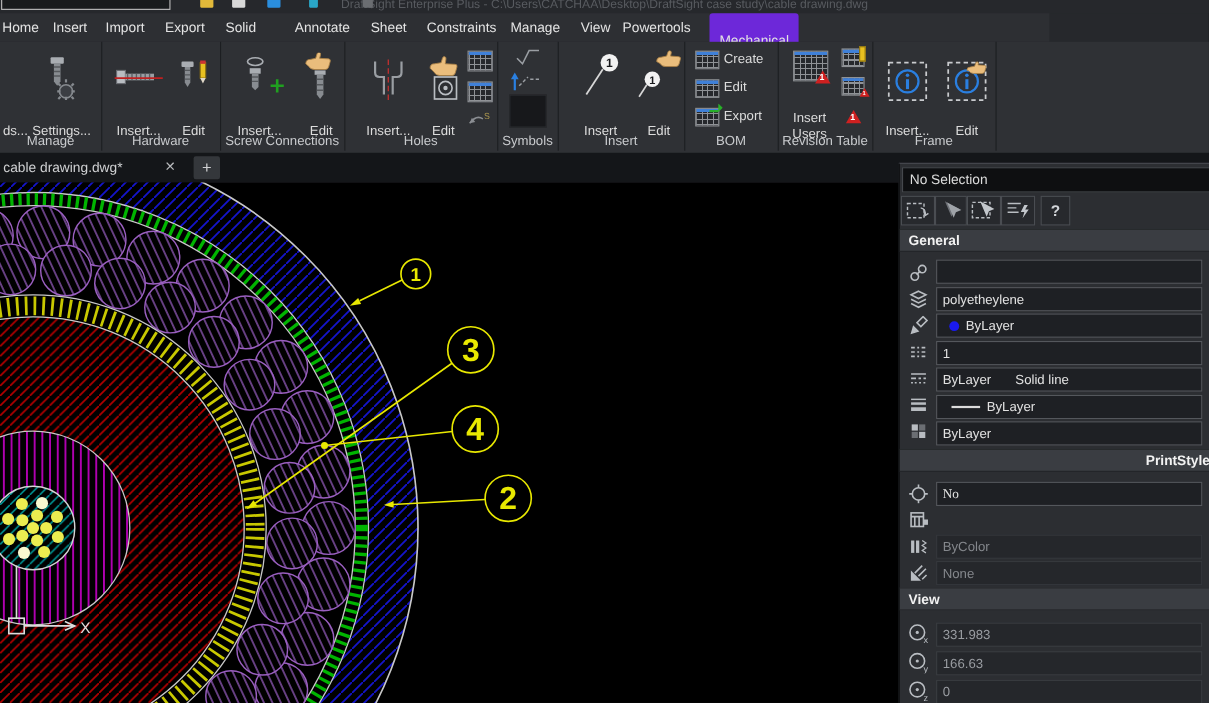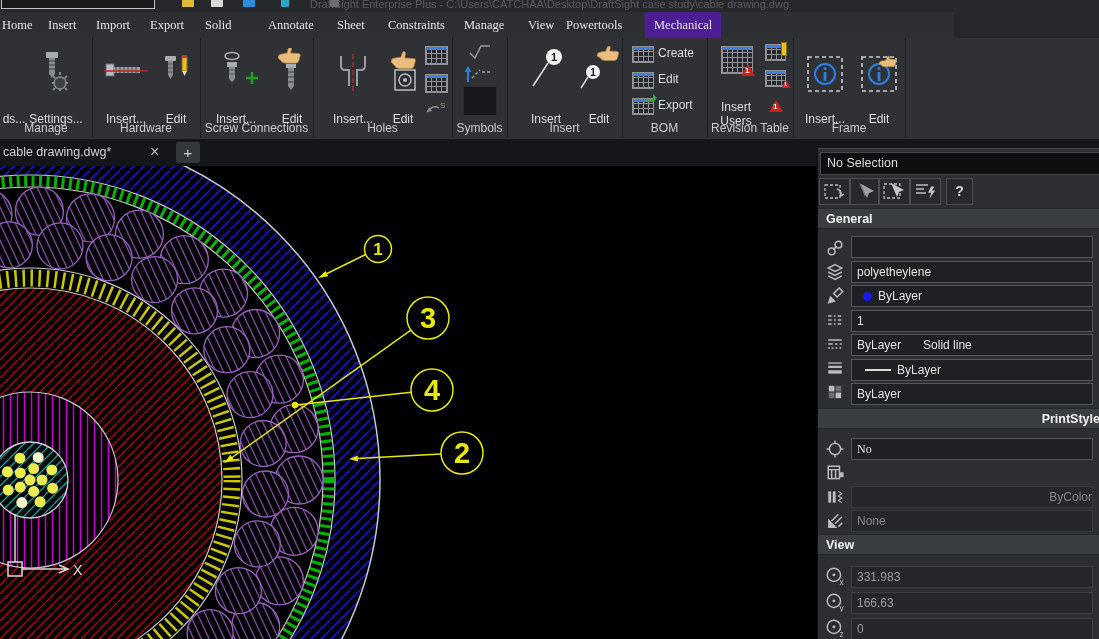--- a/index.html
+++ b/index.html
@@ -5,23 +5,23 @@
   html,body{margin:0;padding:0;}
   body{width:1099px;height:639px;position:relative;overflow:hidden;background:#26282c;
        font-family:"Liberation Sans",sans-serif;color:#d6d6d6;font-size:12px;}
   .abs{position:absolute;}
   
   .titlebar{left:0;top:0;width:1099px;height:12px;background:#26282c;overflow:hidden;}
   .title-text{width:100%;text-align:center;font-size:11px;color:#585b60;margin-top:-2px;white-space:nowrap;}
   .qat-box{left:1px;top:-4px;width:152px;height:11px;border:1px solid #c0c0c0;background:#191b1d;}
   .qat-chip{top:-3px;width:12px;height:10px;border-radius:1px;}
   
-  .menubar{left:0;top:12px;width:954px;height:26px;background:#2d2f33;font-family:Liberation Serif, serif;}
+  .menubar{left:0;top:12px;width:954px;height:26px;background:#2d2f33;}
   .menu-item{top:0;height:26px;line-height:26px;color:#e3e3e3;font-size:12.5px;cursor:default;}
-  .menu-item.active{background:#4c1d95;border-radius:3px 3px 0 0;padding:0 9px;}
+  .menu-item.active{background:#6d28d9;border-radius:3px 3px 0 0;padding:12px 9px;}
   
   .ribbon{left:0;top:38px;width:1099px;height:101px;background:#2f3135;border-bottom:2px solid #111316;}
   .rgroup{top:0;height:99px;border-right:1px solid #1c1e21;}
   .rgroup-label{position:absolute;left:0;right:0;bottom:2px;text-align:center;color:#c9cbce;font-size:12px;white-space:nowrap;}
   .rbtn-label{position:absolute;text-align:center;color:#dcdcdc;font-size:12px;white-space:nowrap;}
   .tbl{background-color:#26282c;border:1px solid #8f9296;
        background-image:linear-gradient(#3f80d8 0 3px,rgba(0,0,0,0) 3px),
        repeating-linear-gradient(0deg,#8f9296 0 1px,rgba(0,0,0,0) 1px 5px),
        repeating-linear-gradient(90deg,#8f9296 0 1px,rgba(0,0,0,0) 1px 5px);}
   .redtri{width:0;height:0;border-left:7px solid transparent;border-right:7px solid transparent;border-bottom:12px solid #cf2020;}
@@ -502,21 +502,21 @@
       </svg>
   </div>
 
   <div class="abs prow-icon" style="top:337px;">
     <svg width="18" height="18" viewBox="0 0 16 16" style="margin:2px auto;" fill="#b9bdc2">
         <rect x="2" y="3" width="2.6" height="10"></rect>
         <rect x="6" y="3" width="2.6" height="10"></rect>
         <path d="M11 3 l3 2 -3 2 3 2 -3 2 3 2" stroke="#b9bdc2" fill="none"></path>
       </svg>
   </div>
-  <div class="abs pfield dim" style="top:337px;text-align:right;">ByColor</div>
+  <div class="abs pfield dim" style="top:337px;">ByColor</div>
 
   <div class="abs prow-icon" style="top:361px;">
     <svg class="icon-svg" width="18" height="18" viewBox="0 0 16 16" style="margin:2px auto;">
         <path d="M2.5 13.5 V7.5 L8.5 13.5 Z" fill="#b9bdc2"></path>
         <path d="M5 8 l6-6 M8 10.5 l6-6 M11 13 l3.5-3.5"></path>
       </svg>
   </div>
   <div class="abs pfield dim" style="top:361px;">None</div>
 
   <div class="abs sect" style="top:385px;">View</div>

